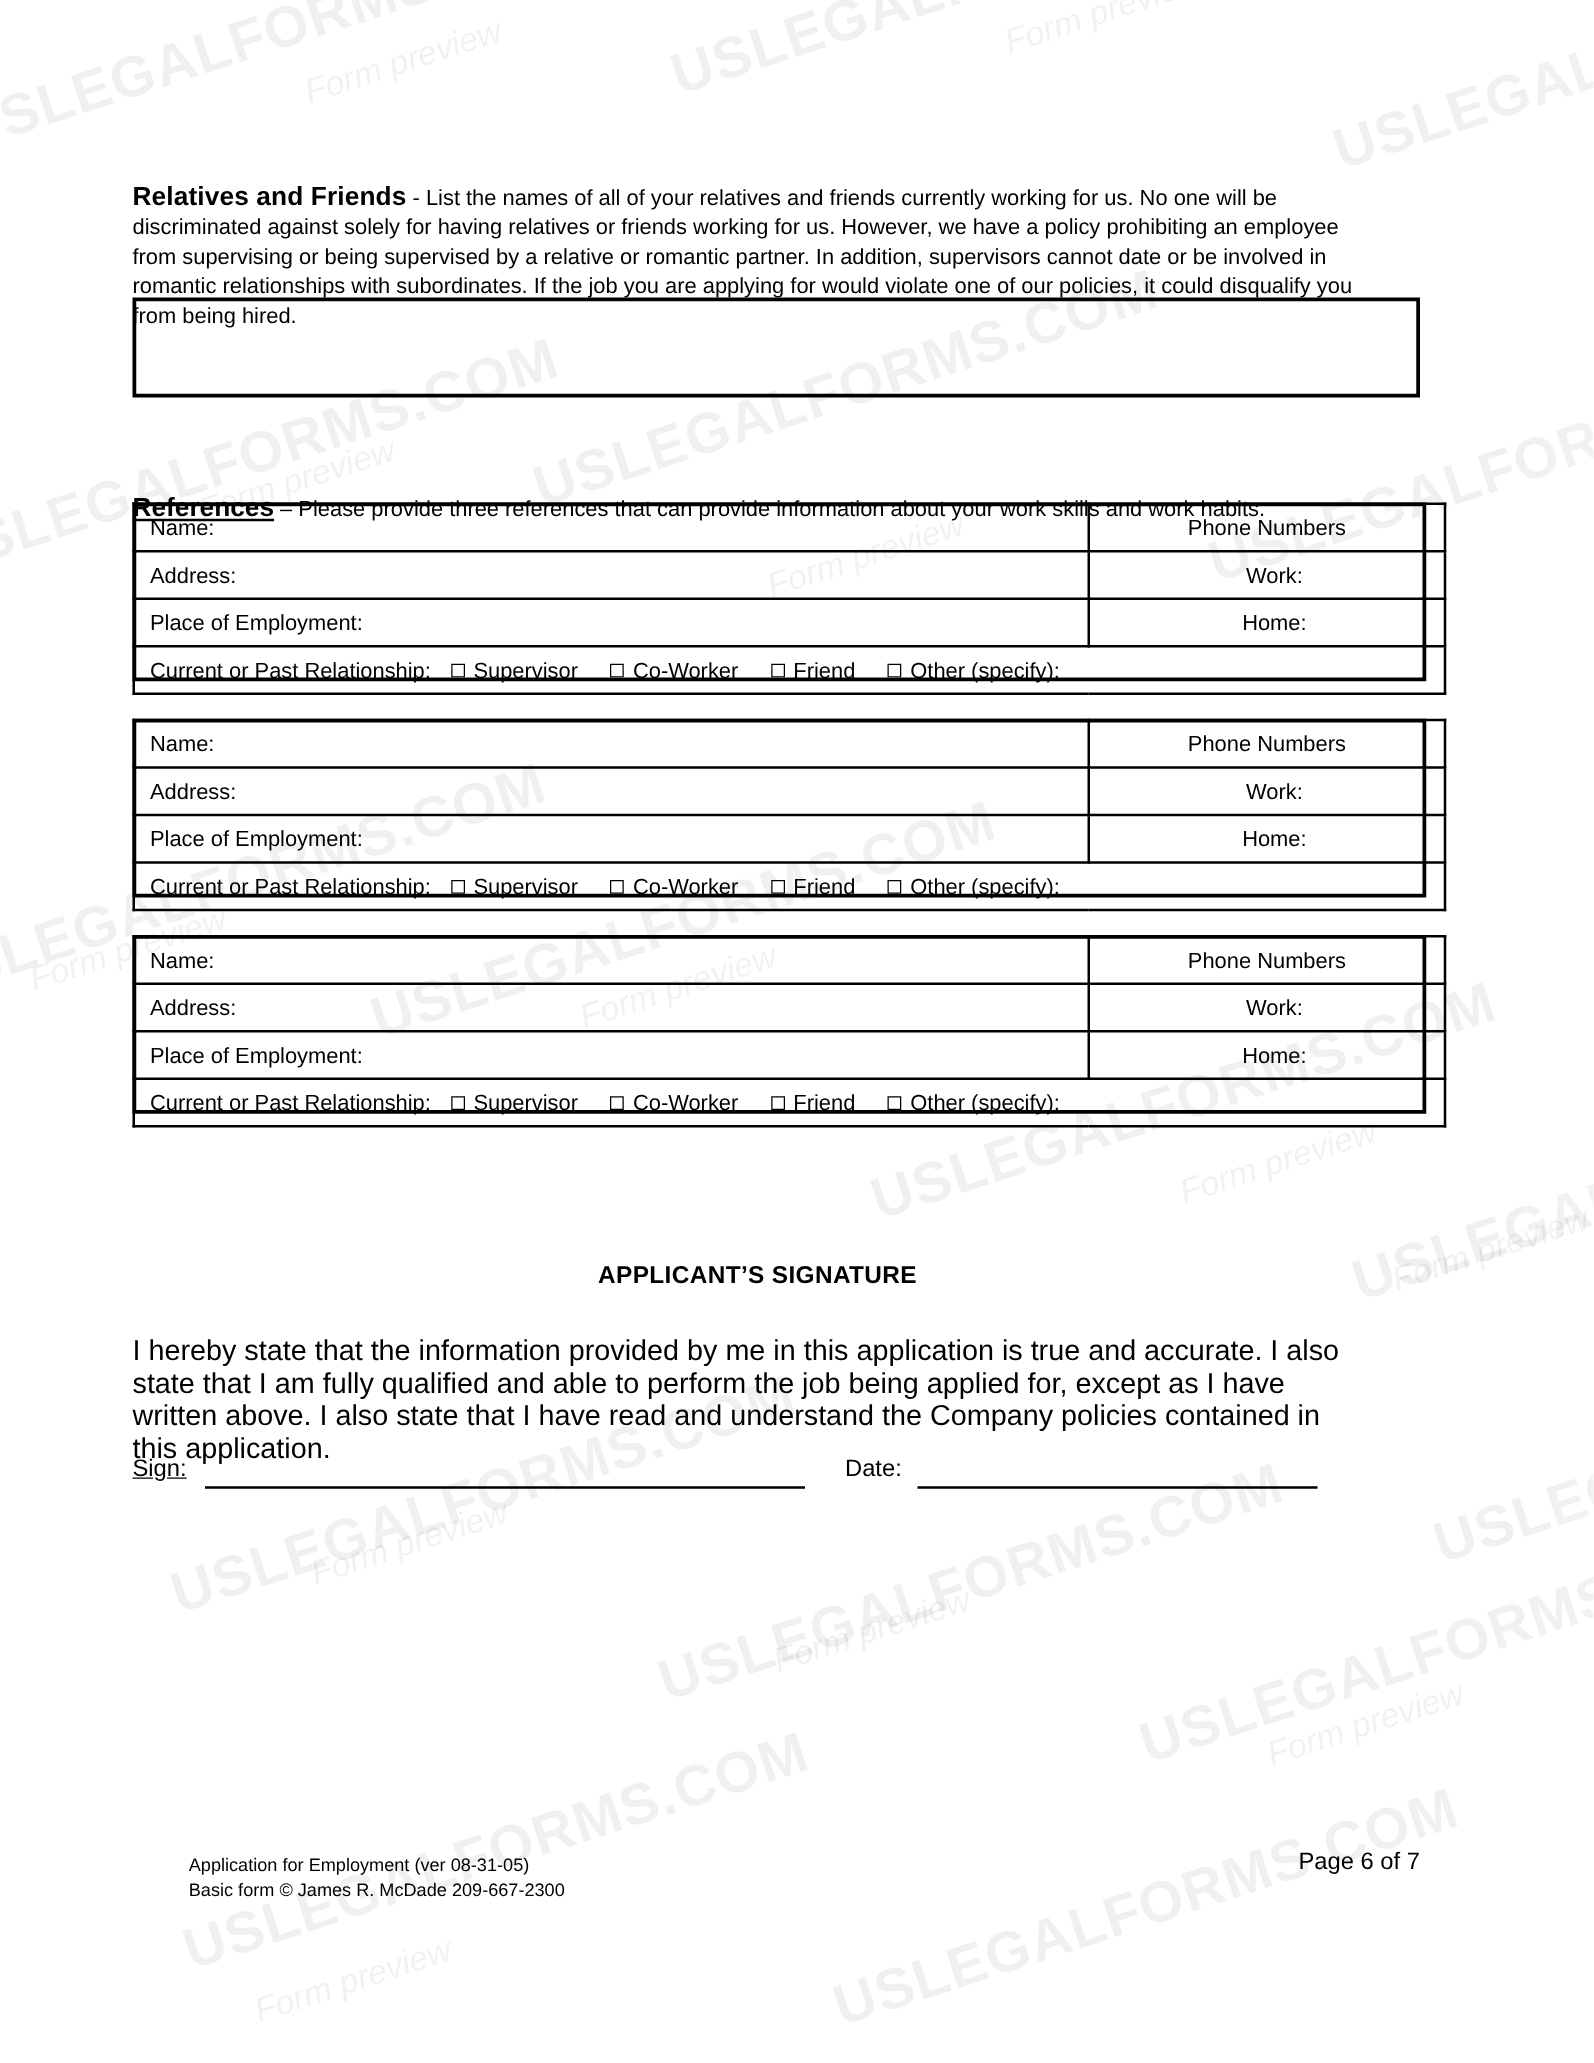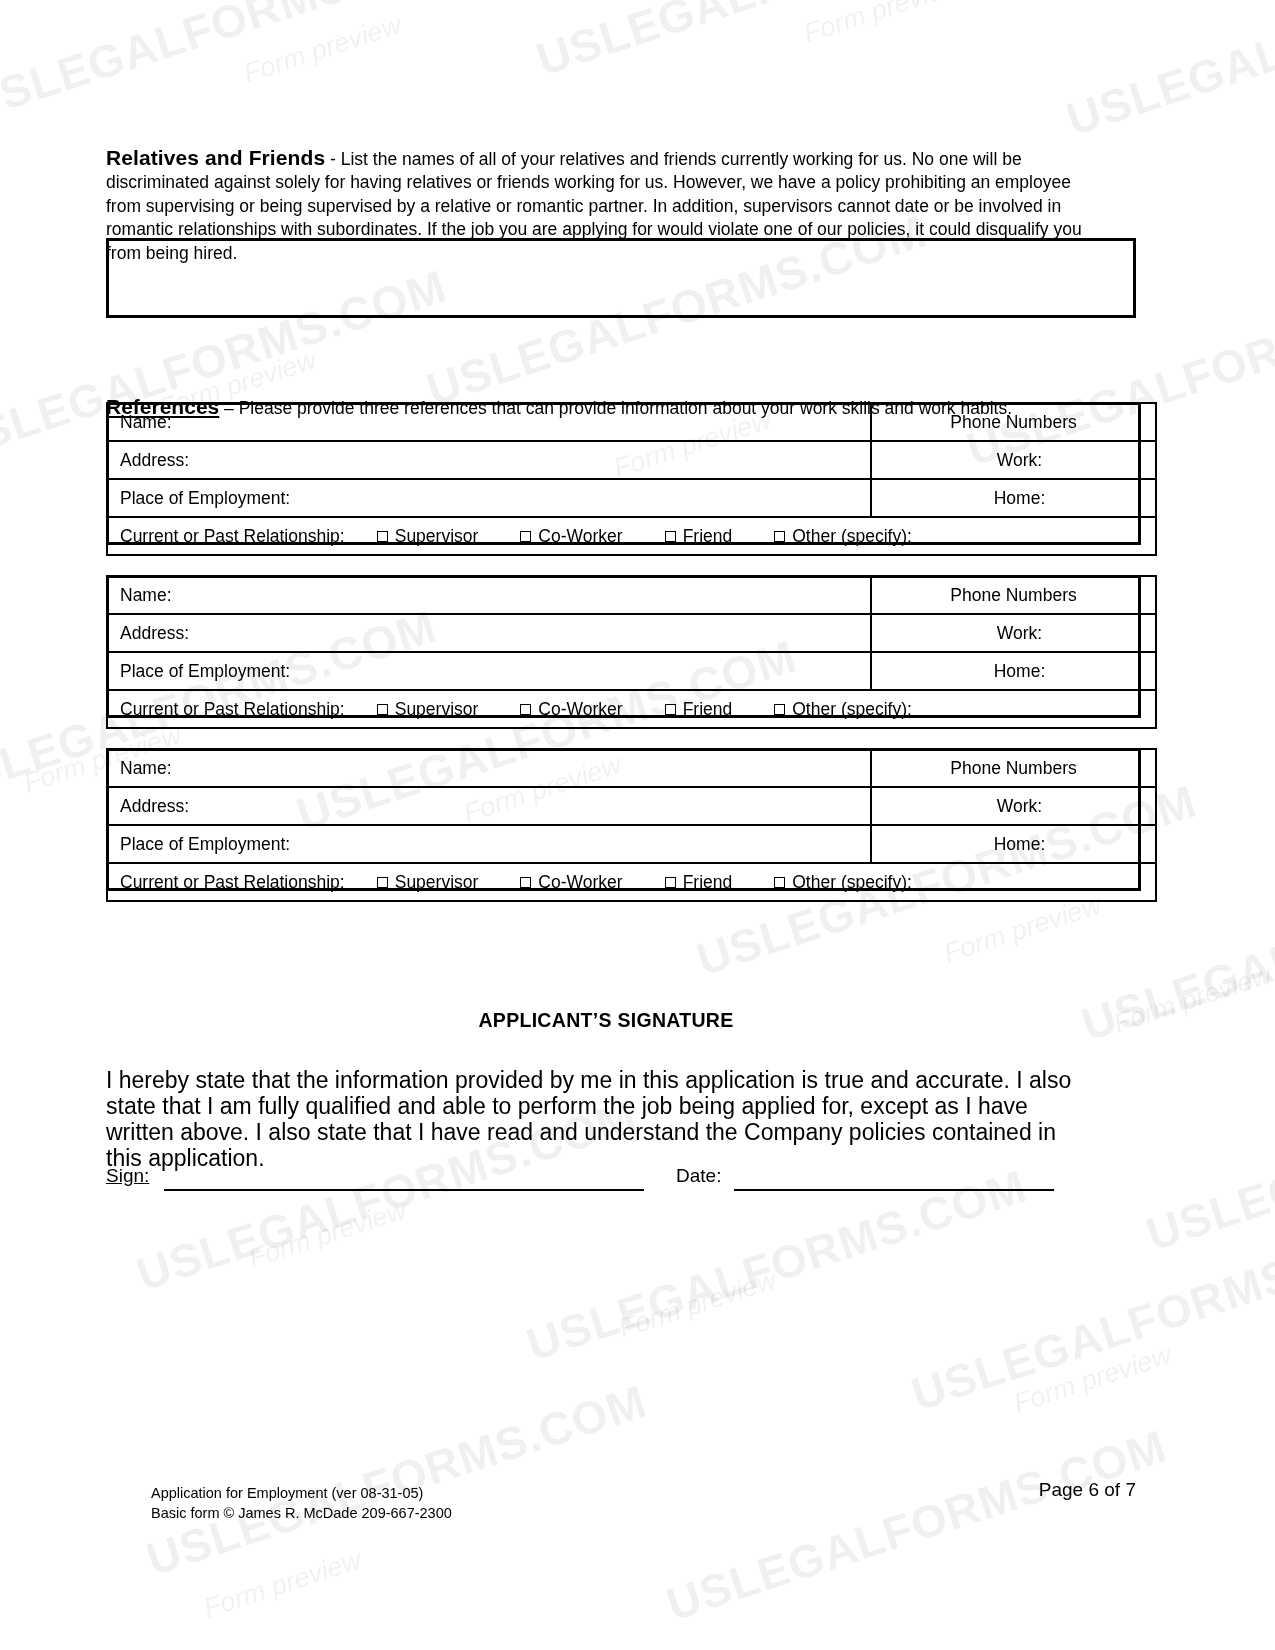--- a/index.html
+++ b/index.html
@@ -114,21 +114,21 @@
     left: 0;
     box-sizing: border-box;
     border: 3px solid #000;
     width: 1035px;
     pointer-events: none;
   }
 
   .cbrow {
     display: flex;
     align-items: flex-end;
-    gap: 16px;
+    gap: 0;
     font-size: 17.5px;
     white-space: nowrap;
   }
   .cbrow .lbl { margin-right: 16px; }
   .cb-opt { display: inline-flex; align-items: center; margin-right: 26px; }
   .cb-box {
     display: inline-block;
     width: 11px;
     height: 11px;
     border: 1.6px solid #000;

